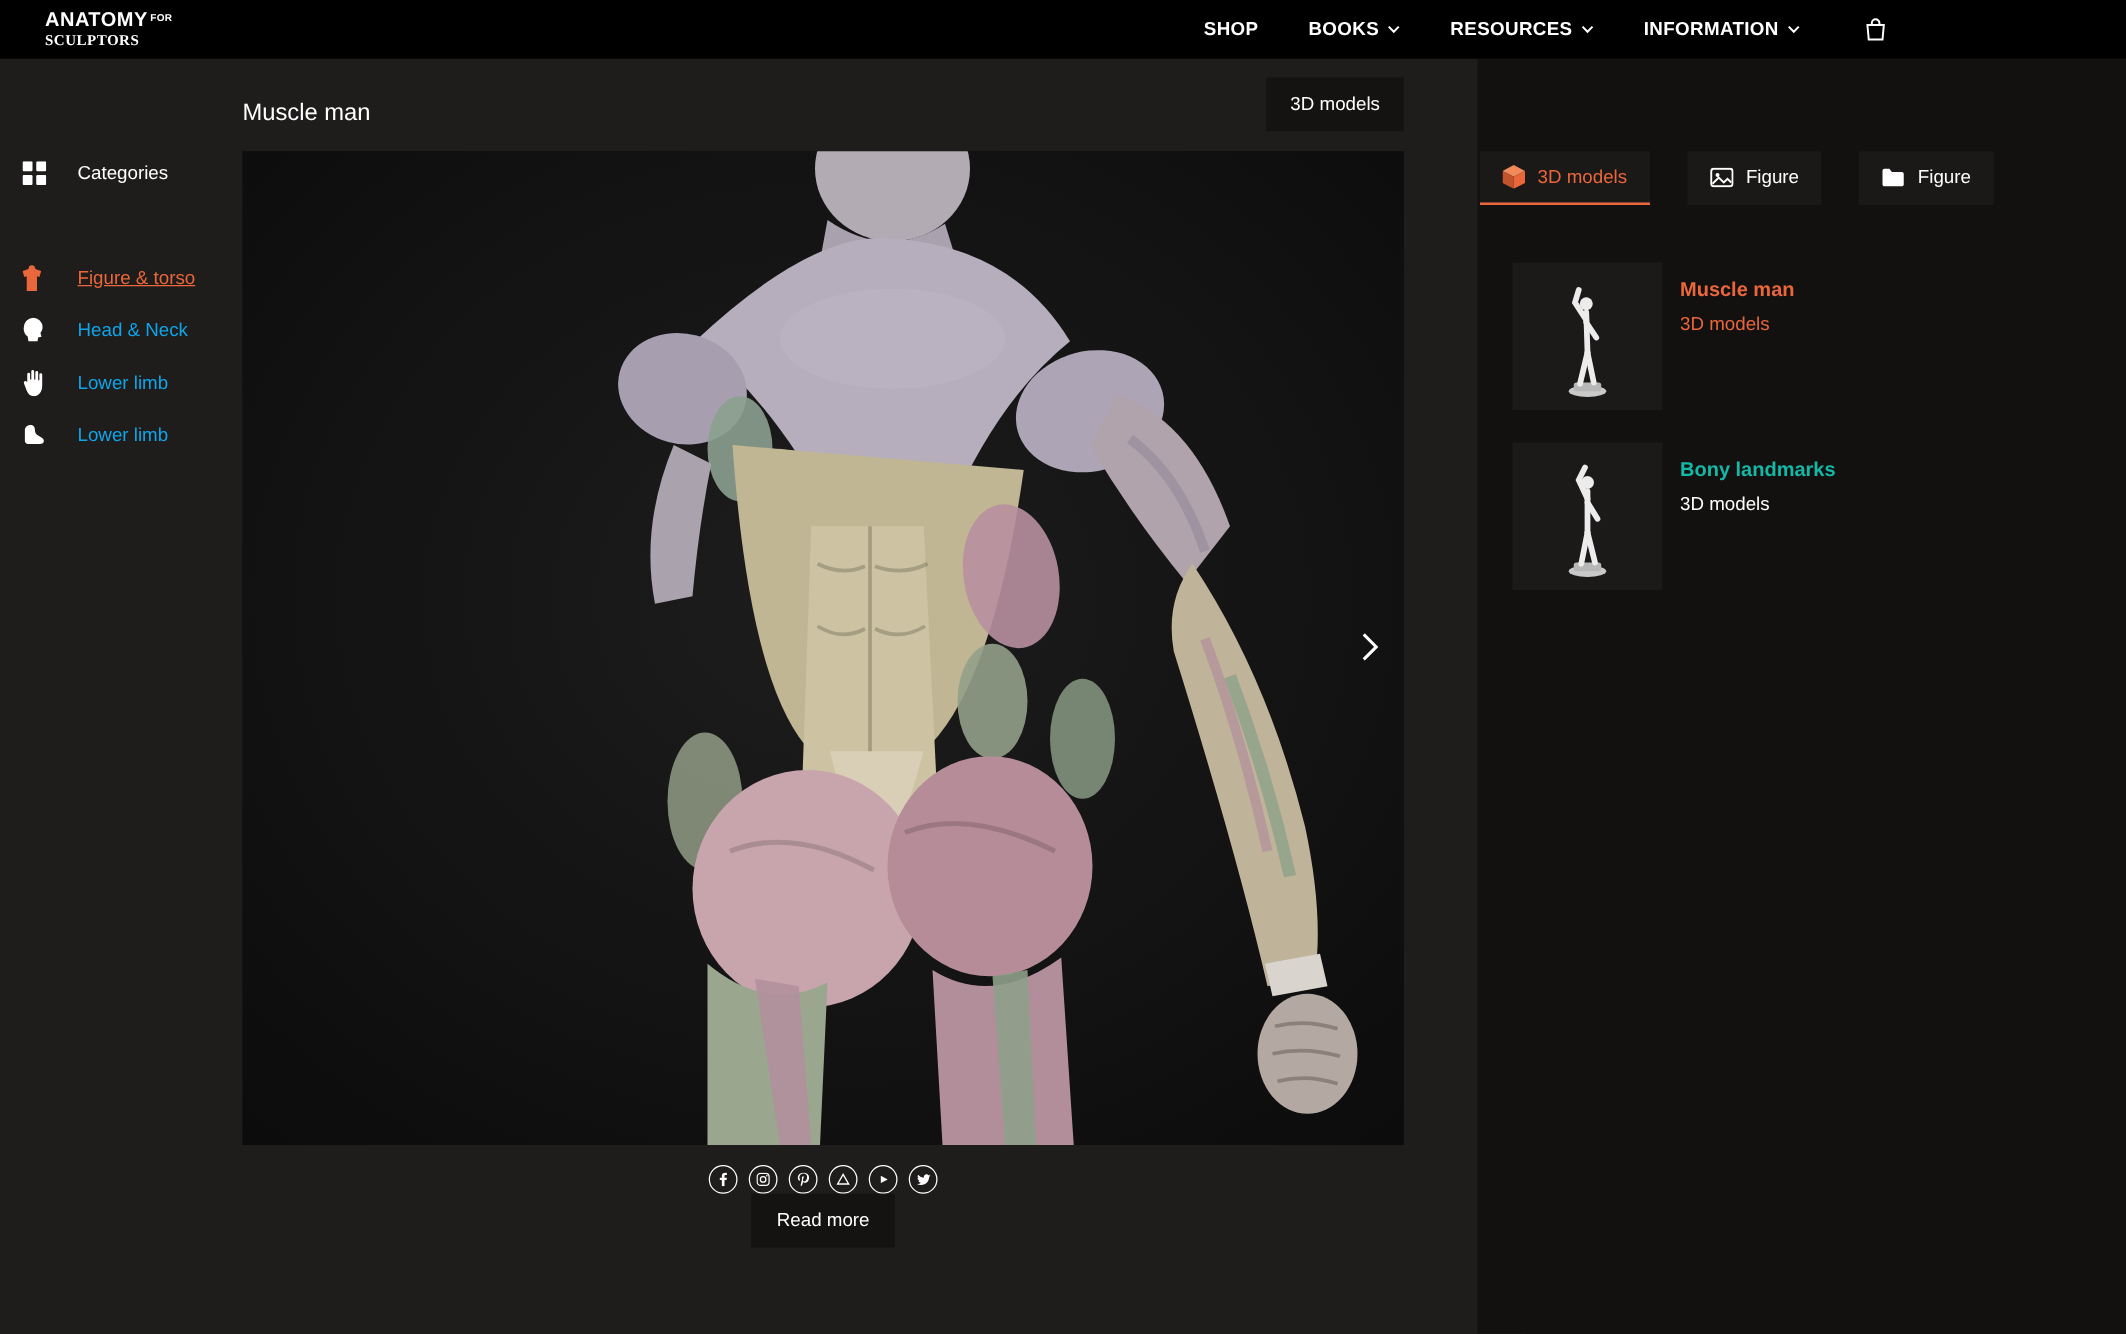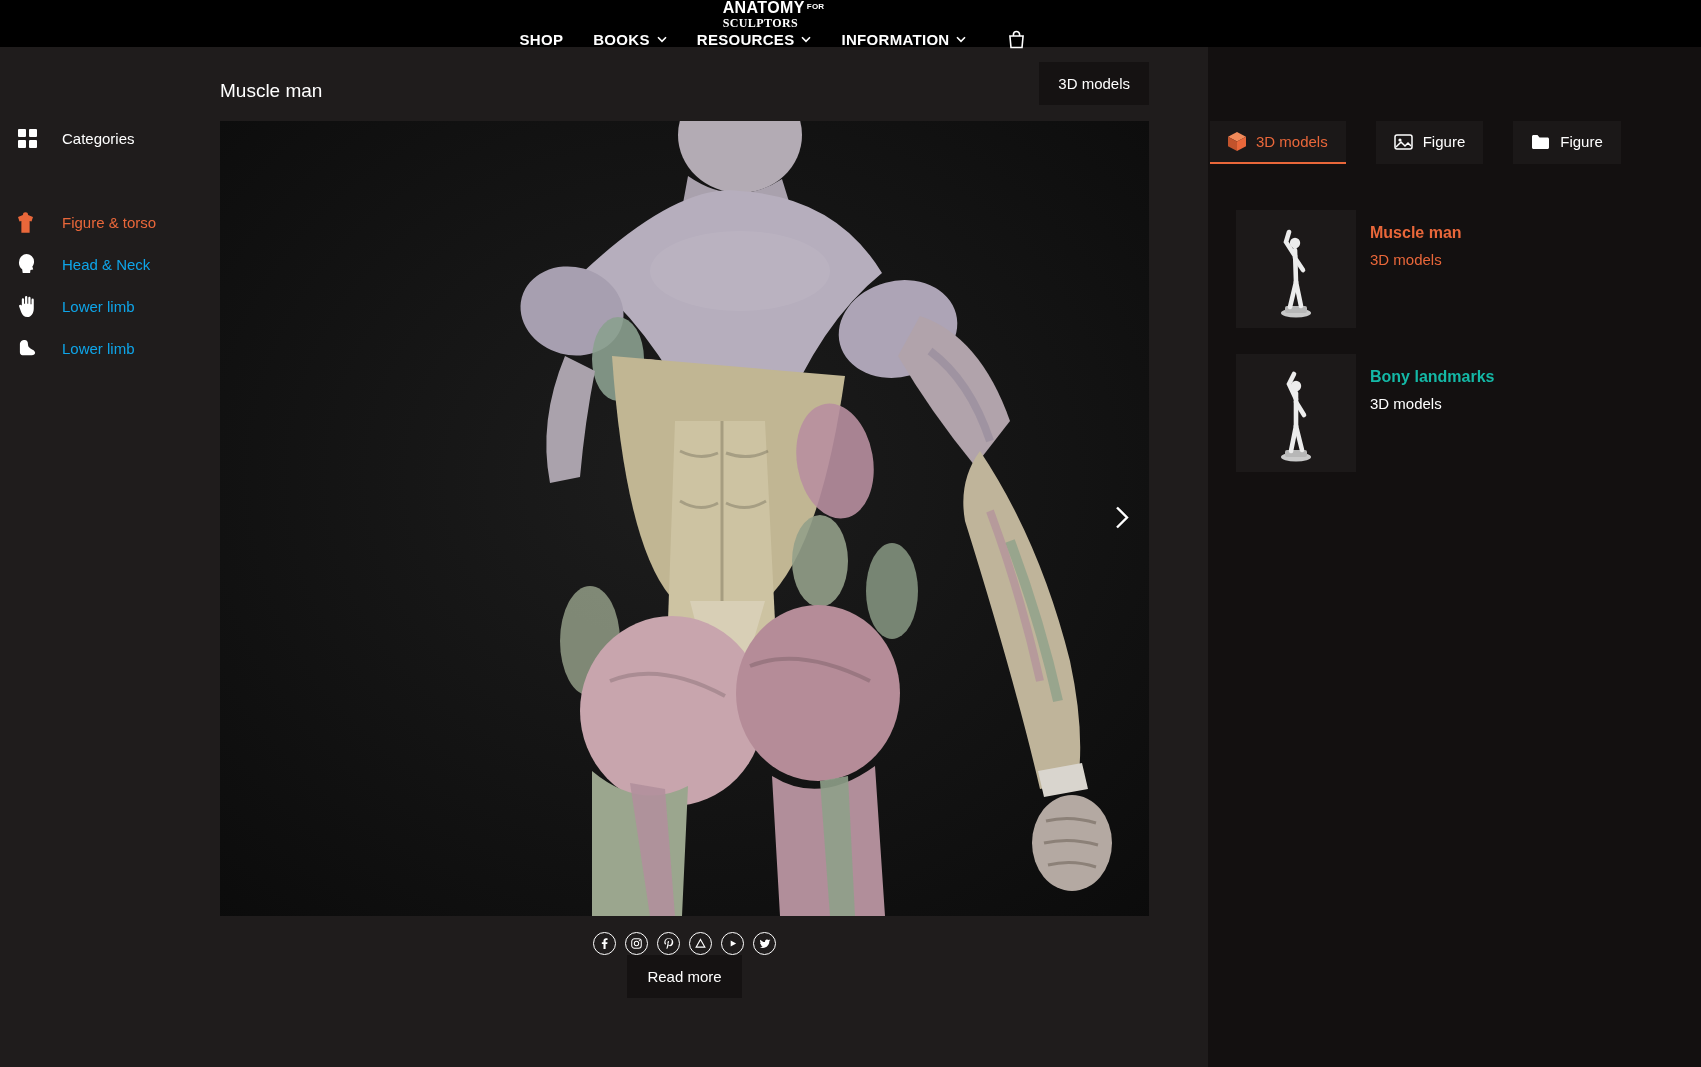--- a/index.html
+++ b/index.html
@@ -1,45 +1,45 @@
 <!DOCTYPE html>
 <html><head>
 <meta charset="utf-8">
 <style>
   * { margin:0; padding:0; box-sizing:border-box; }
   html,body { width:1701px; height:1067px; background:#1f1c1c; color:#fff;
     font-family:"Liberation Sans", sans-serif; overflow:hidden; }
 
   
   header { height:47px; background:#000; display:flex; align-items:center;
-    padding:0 190px 0 36px;flex-direction:column; }
+    justify-content:space-between; padding:0 190px 0 36px; }
   .logo { display:flex; flex-direction:column; line-height:1.05; font-weight:bold;
     letter-spacing:.4px; cursor:pointer; text-decoration:none; color:#fff; }
   .logo .l1 { font-size:16px; }
   .logo .for { font-size:8px; vertical-align:4px; margin-left:2px; letter-spacing:.2px; }
   .logo .l2 { font-size:12px;font-family:Liberation Serif, serif; }
-  nav { display:flex; align-items:center; gap:30px; }
+  nav { display:flex; align-items:center; gap:40px; }
   nav a { color:#fff; font-size:15px; font-weight:bold; letter-spacing:.3px;
     display:flex; align-items:center; gap:7px; cursor:pointer; text-decoration:none; }
   .cart-btn { background:none; border:none; cursor:pointer; margin-left:10px;
     display:flex; align-items:center; }
 
   
   .layout { display:flex; height:1020px; }
 
   
-  .sidebar { width:220px; padding-left:18px; flex-shrink:0; }
+  .sidebar { width:194px; padding-left:18px; flex-shrink:0; }
   .cat-head { display:flex; align-items:center; margin-top:80px; height:22px; }
   .cat-head .ic { width:44px; display:flex; align-items:center; }
   .cat-head span.lbl { font-size:15px; }
   .side-list { margin-top:62px; display:flex; flex-direction:column; gap:20px; list-style:none; }
   .side-item { display:flex; align-items:center; height:22px; cursor:pointer; color:#0ea5e9; }
   .side-item .ic { width:44px; display:flex; align-items:center; color:#fff; }
   .side-item .lbl { font-size:15px; }
-  .side-item.active, .side-item.active .ic { color:#e9673a; }
+  .side-item.active, .side-item.active .ic { color:#e9673a;text-decoration:underline; }
 
   
   main { width:988px; flex-shrink:0; }
   .main-head { width:929px; height:44px; margin-top:15px; display:flex;
     justify-content:space-between; align-items:flex-end; }
   .main-head h1 { font-size:19px; font-weight:400; padding-bottom:4px; }
   .type-badge { background:#151212; color:#fff; font-size:15px; border:none;
     padding:13px 19px; cursor:pointer; align-self:flex-start; }
   .viewer { position:relative; width:929px; height:795px; margin-top:15px; background:#0e0e0e; }
   .viewer svg.model { display:block; width:100%; height:100%; cursor:grab; }

